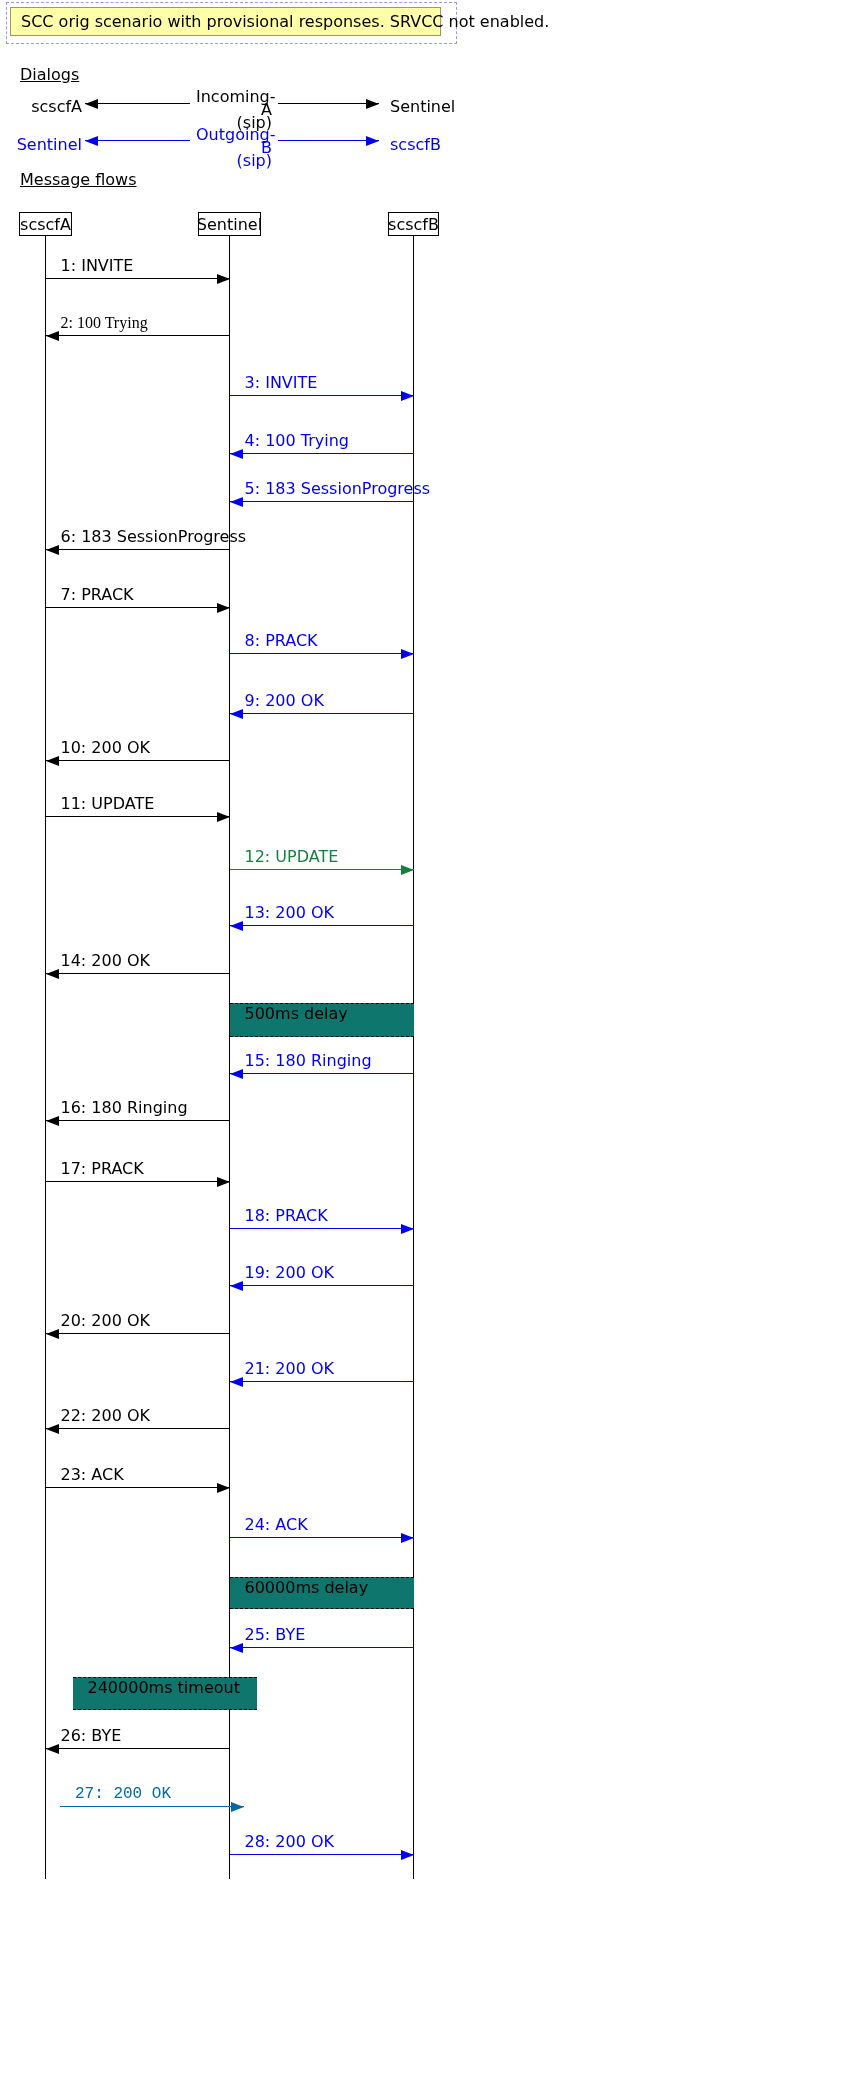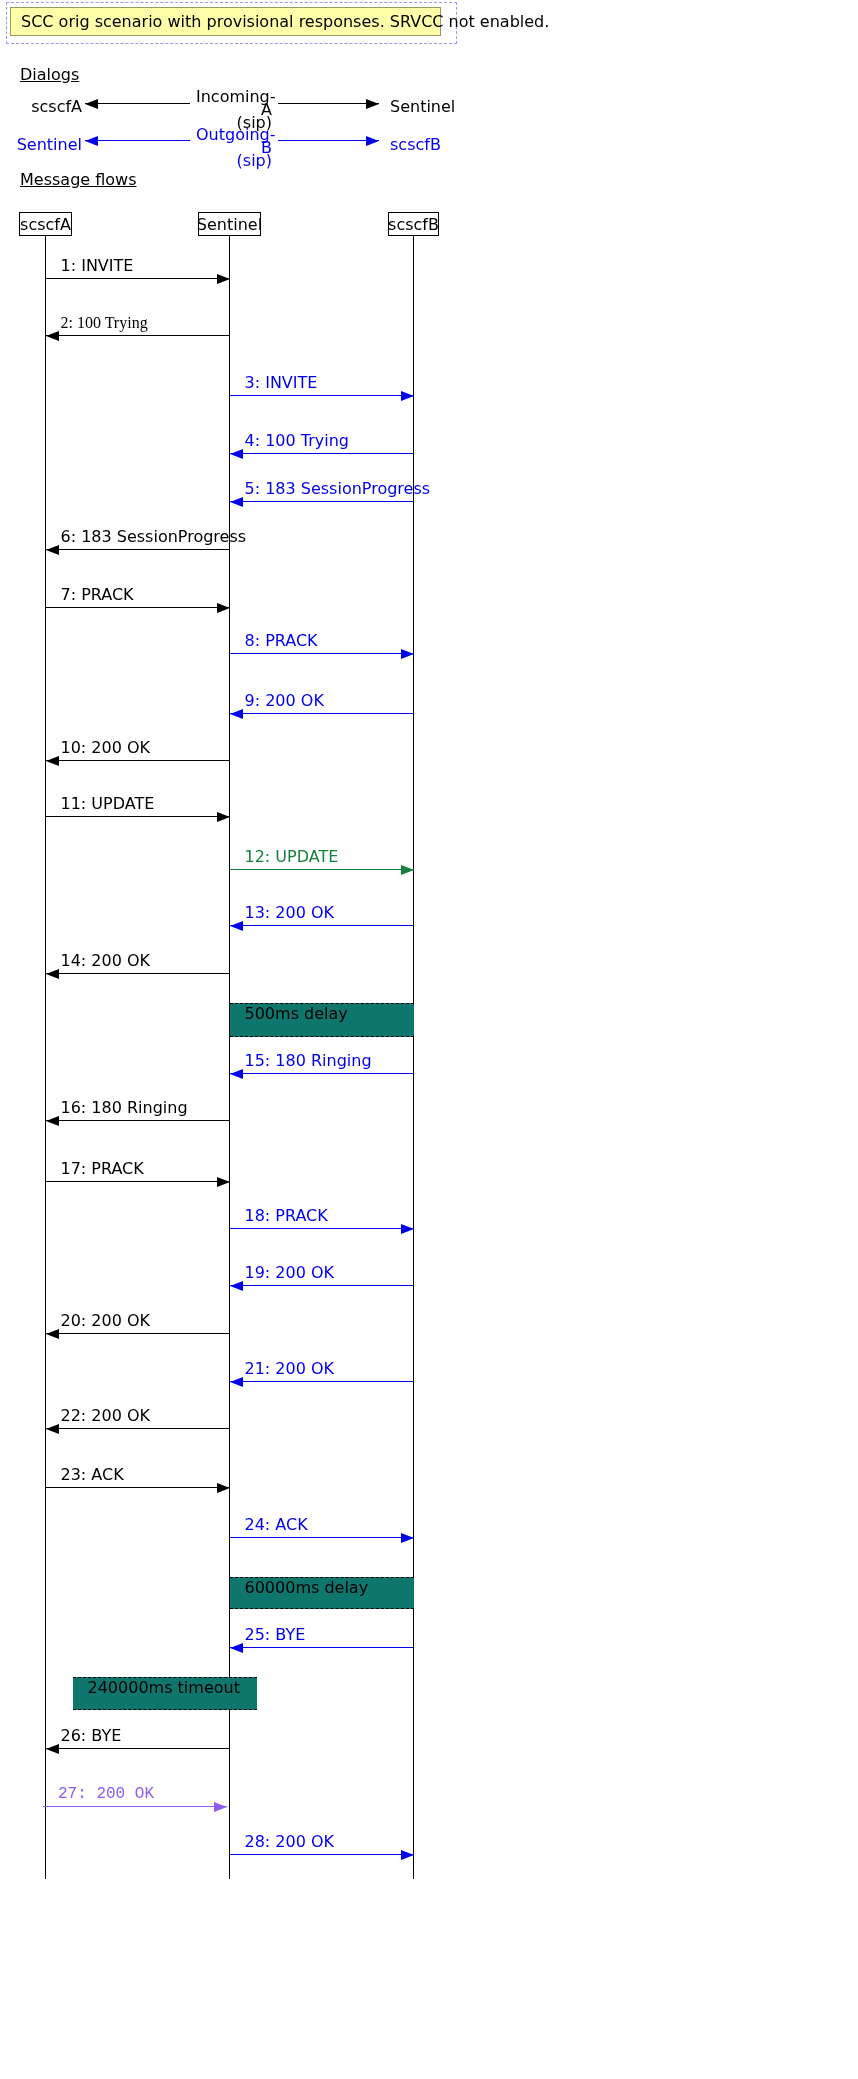--- a/index.html
+++ b/index.html
@@ -224,21 +224,21 @@
         <div class="label">25: BYE</div>
       </div>
       <div class="note" style="left: 45.5px; width: 184px; top: 1677px; height: 33px; margin-left: 27px;">
         <span>240000ms timeout</span>
       </div>
       <div class="msg" style="left: 45.5px; top: 1748px; width: 184px; color: rgb(0, 0, 0);">
         <div class="line"></div>
         <div class="head left"></div>
         <div class="label">26: BYE</div>
       </div>
-      <div class="msg" style="left: 43px; top: 1806px; width: 184px; color: #8b5cf6; font-family: Liberation Mono, monospace;">
+      <div class="msg" style="left: 60px; top: 1806px; width: 184px; color: #0369a1; font-family: Liberation Mono, monospace;">
         <div class="line"></div>
         <div class="head right"></div>
         <div class="label">27: 200 OK</div>
       </div>
       <div class="msg" style="left: 229.5px; top: 1854px; width: 184px; color: rgb(0, 0, 238);">
         <div class="line"></div>
         <div class="head right"></div>
         <div class="label">28: 200 OK</div>
       </div>
     </div>

